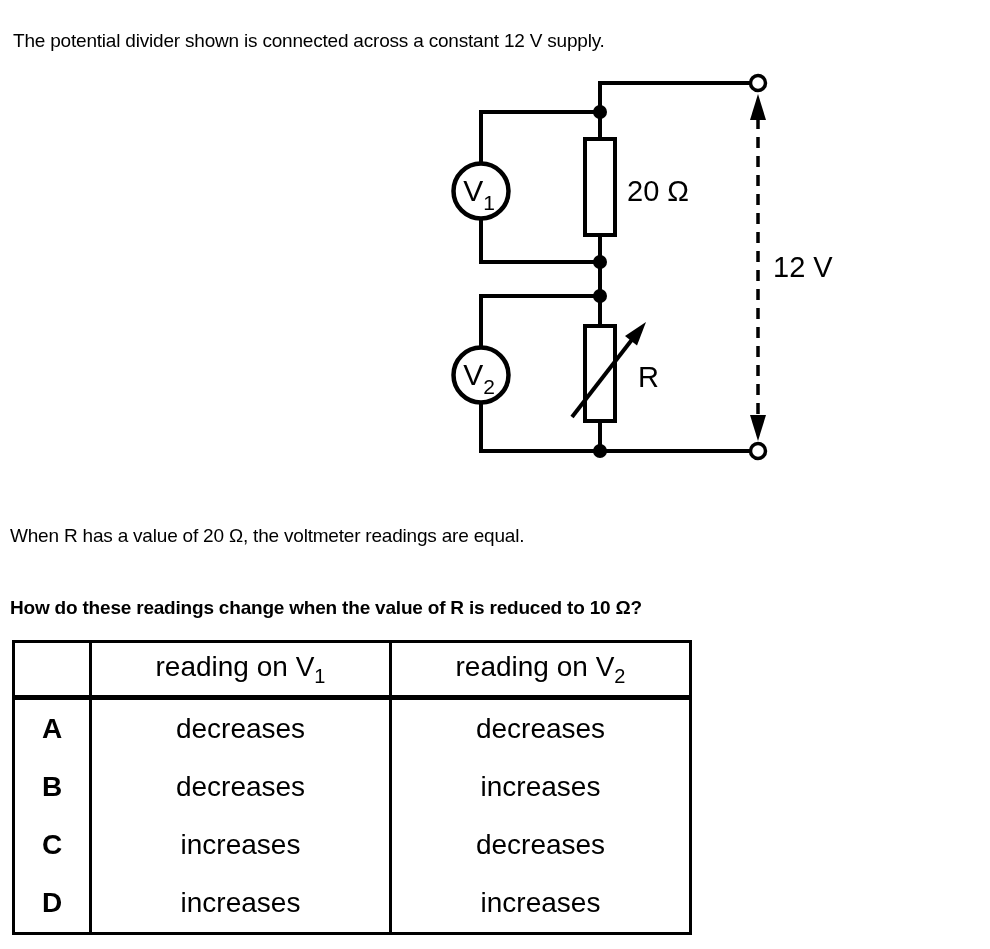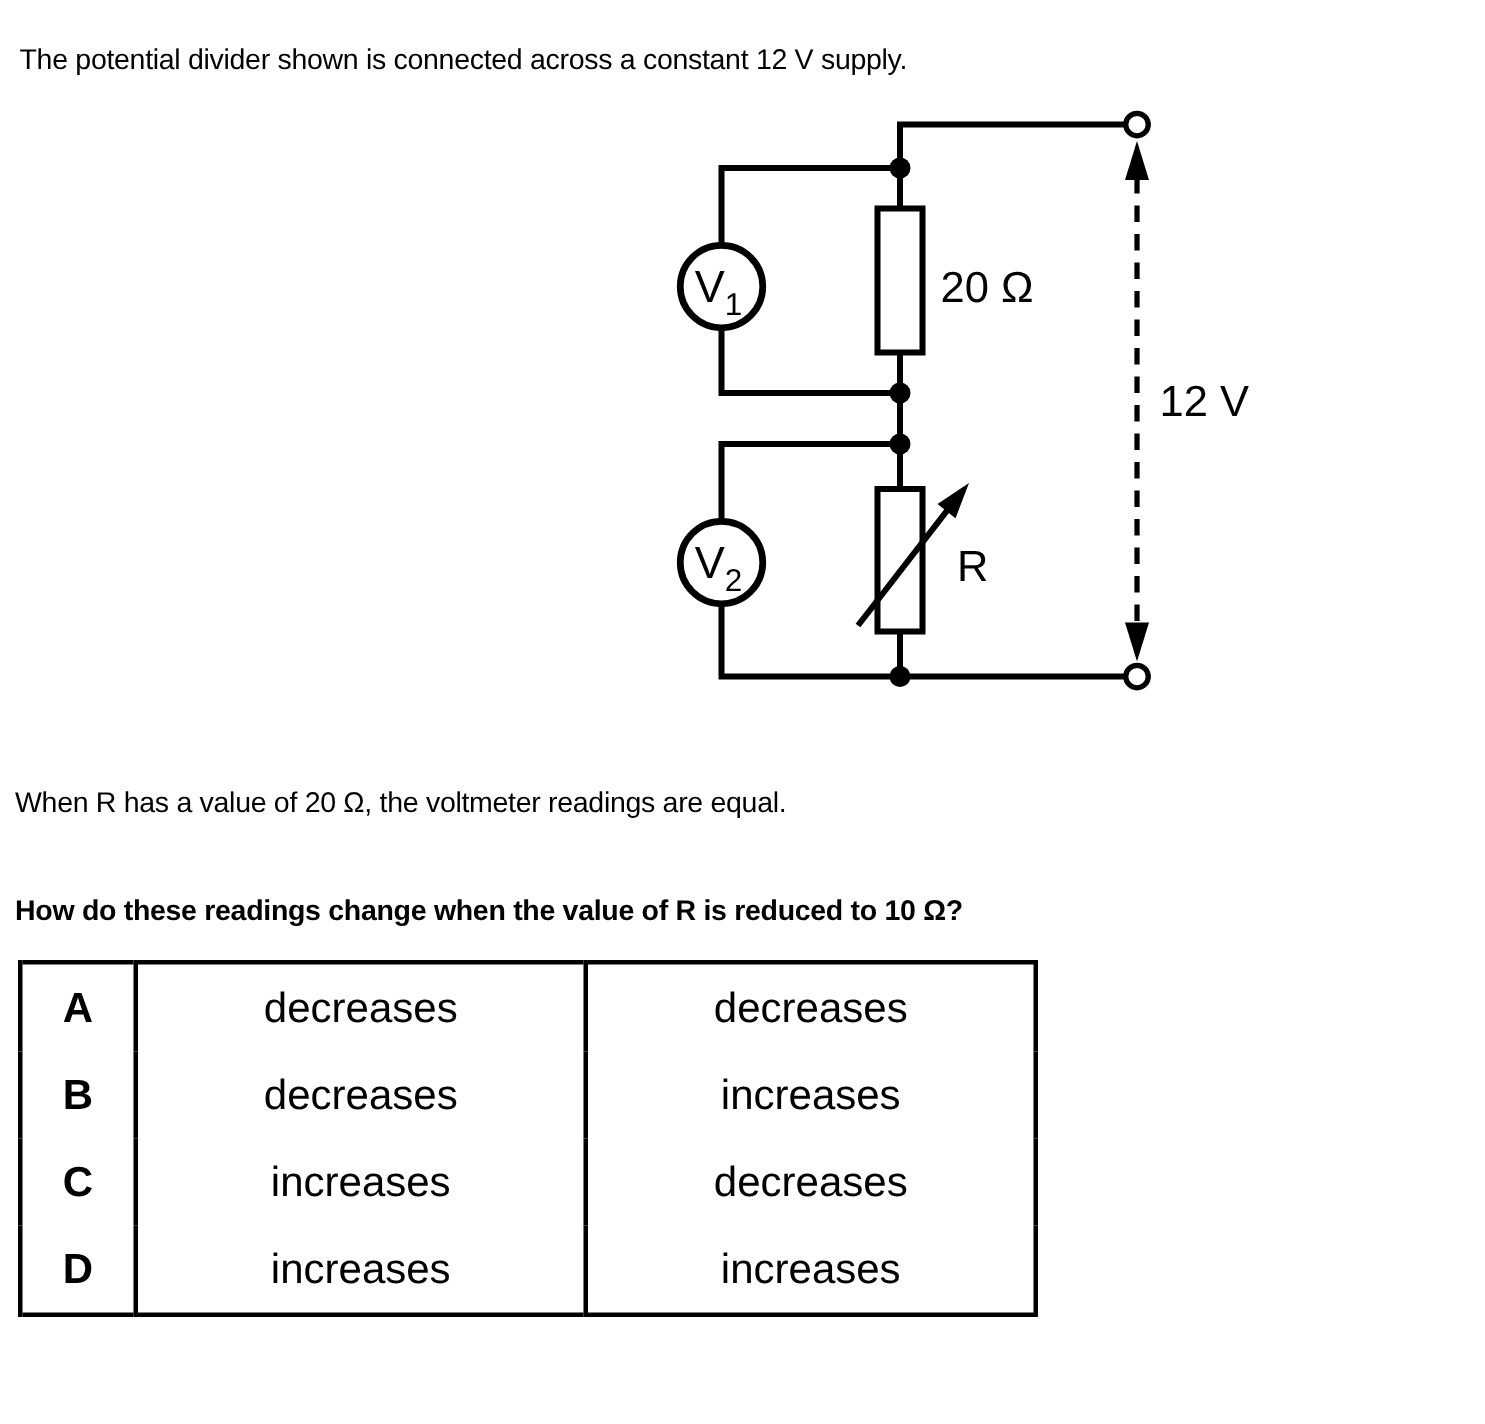--- a/index.html
+++ b/index.html
@@ -100,20 +100,25 @@
 <p id="cond" class="para">When R has a value of 20 Ω, the voltmeter readings are equal.</p>
 <p id="prompt" class="para">How do these readings change when the value of R is reduced to 10 Ω?</p>
 
 <table class="answers">
   <colgroup>
       <col style="width:77px">
       <col style="width:300px">
       <col style="width:300px">
     </colgroup>
   <tbody>
+    <tr class="head">
+      <td class="letter"></td>
+      <td><span>reading on V</span><sub>1</sub></td>
+      <td><span>reading on V</span><sub>2</sub></td>
+    </tr>
     <tr class="opt">
       <td class="letter">A</td>
       <td>decreases</td>
       <td>decreases</td>
     </tr>
     <tr class="opt">
       <td class="letter">B</td>
       <td>decreases</td>
       <td>increases</td>
     </tr>

